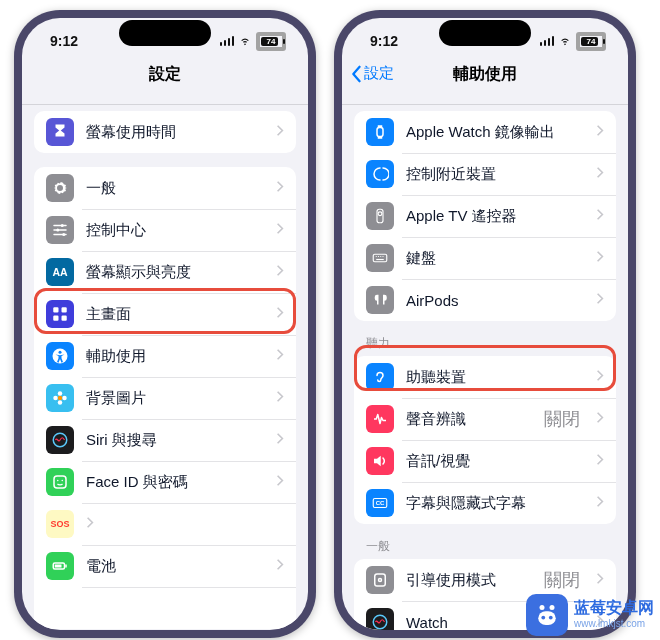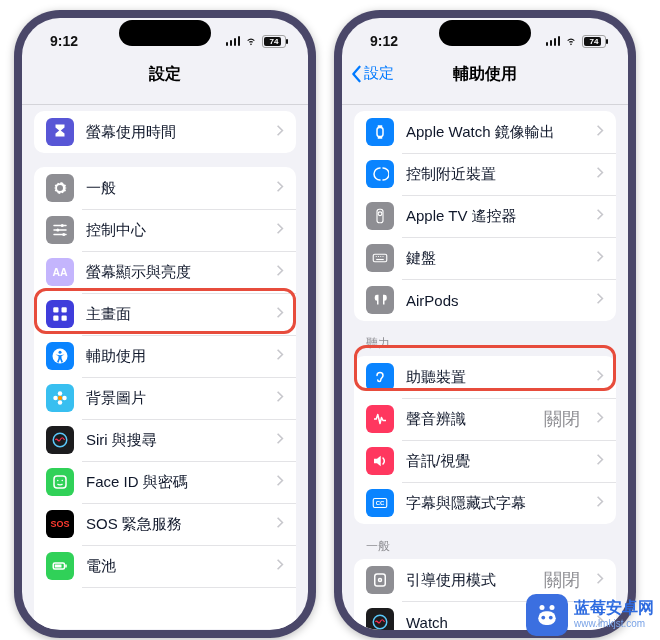--- a/index.html
+++ b/index.html
@@ -79,21 +79,21 @@
   .wifi {
     width: 14px;
     height: 10px;
   }
   .battery-box {
     display:flex;align-items:center;gap:1px;
   }
   .battery {
     width: 22px;
     height: 11px;
-    border: 1px solid #a3a3a3;
+    border: 4px solid #a3a3a3;
     border-radius: 3px;
     position: relative;
     display:flex;align-items:center;justify-content:center;
     font-size:8px;font-weight:700;
   }
   .battery::after{
     content:"";position:absolute;right:-3px;top:3px;width:2px;height:5px;background:#111;border-radius:1px;
   }
   .battery-fill{position:absolute;left:1px;top:1px;bottom:1px;width:75%;background:#111;border-radius:2px;}
   .battery-num{position:relative;color:#fff;z-index:1}
@@ -258,21 +258,21 @@
                   <circle cx="9" cy="12" r="2"></circle>
                   <circle cx="17" cy="18" r="2"></circle>
                 </svg>
               </div>
     <span class="row-label">控制中心</span>
     <span class="chev"><svg viewBox="0 0 10 16">
                   <polyline points="2,2 8,8 2,14"></polyline>
                 </svg></span>
   </div>
             <div class="row">
-    <div class="icon-box" style="background:#c4b5fd">
+    <div class="icon-box" style="background:#0369a1">
                 <svg viewBox="0 0 24 24">
                   <text x="12" y="17" font-size="14" font-weight="700" text-anchor="middle" fill="#fff">AA</text>
                 </svg>
               </div>
     <span class="row-label">螢幕顯示與亮度</span>
     <span class="chev"><svg viewBox="0 0 10 16">
                   <polyline points="2,2 8,8 2,14"></polyline>
                 </svg></span>
   </div>
             <div class="row">
@@ -337,24 +337,23 @@
                   <circle cx="15" cy="10" r="1"></circle>
                   <path d="M9 15c1 1 5 1 6 0" fill="none" stroke="#fff" stroke-width="1.5" stroke-linecap="round"></path>
                 </svg>
               </div>
     <span class="row-label">Face ID 與密碼</span>
     <span class="chev"><svg viewBox="0 0 10 16">
                   <polyline points="2,2 8,8 2,14"></polyline>
                 </svg></span>
   </div>
             <div class="row">
-    <div class="icon-box" style="background:#000000">
+    <div class="icon-box" style="background:#fef9c3">
                 <span style="font-size:9px;font-weight:800;color:#ff3b30">SOS</span>
               </div>
-    <span class="row-label">SOS 緊急服務</span>
     <span class="chev"><svg viewBox="0 0 10 16">
                   <polyline points="2,2 8,8 2,14"></polyline>
                 </svg></span>
   </div>
             <div class="row">
     <div class="icon-box" style="background:#30d158">
                 <svg viewBox="0 0 24 24">
                   <rect x="3" y="8" width="15" height="8" rx="2" fill="none" stroke="#fff" stroke-width="2"></rect>
                   <rect x="19" y="10" width="2" height="4"></rect>
                   <rect x="5" y="10" width="9" height="4"></rect>

